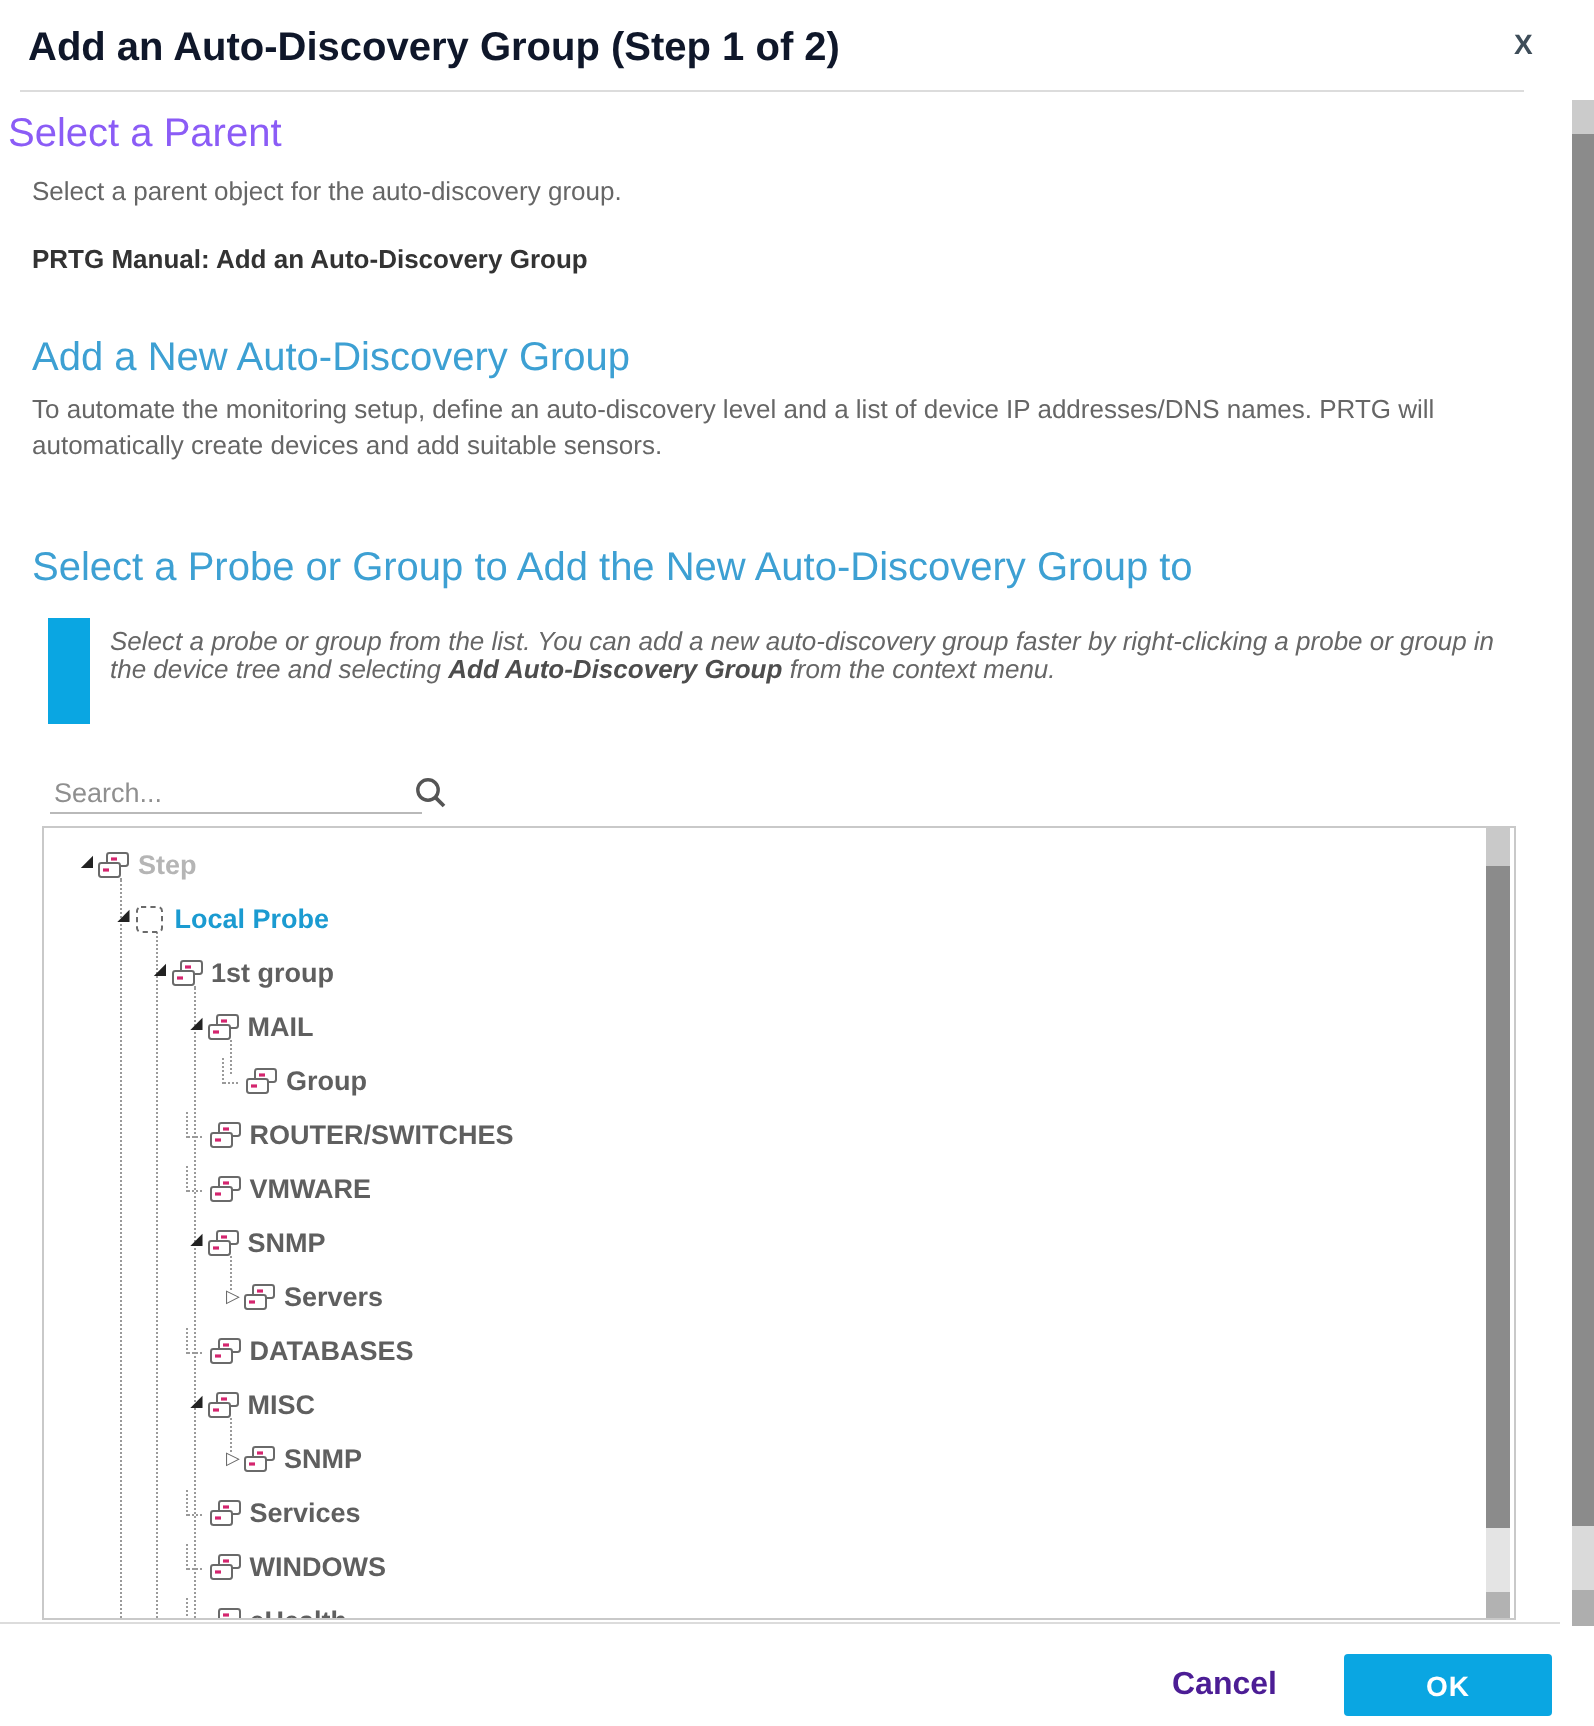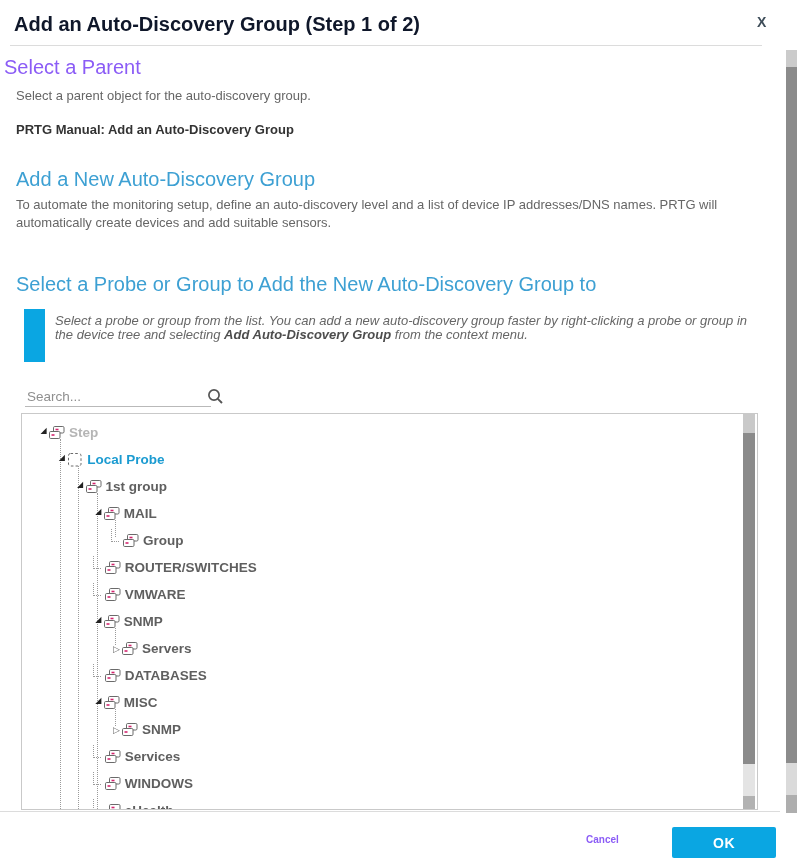--- a/index.html
+++ b/index.html
@@ -45,21 +45,21 @@
   .tw.collapsed{color:#666;font-size:9px;}
   .leaf-corner{
     display:inline-block;width:7px;height:12px;flex:0 0 7px;margin-right:4px;
     border-left:1px dotted #9a9a9a;border-bottom:1px dotted #9a9a9a;
     transform:translateY(-5px);
   }
   .node-icon{display:inline-flex;flex:0 0 16px;width:16px;height:14px;}
   .vline{position:absolute;width:0;border-left:1px dotted #9a9a9a;}
   .sb-seg{position:absolute;}
   .cancel-link{
-    font-size:10px;font-weight:bold;color:#8b5cf6;
+    font-size:16px;font-weight:bold;color:#4c1d95;
     cursor:pointer;
   }
   .ok-btn{
     width:104px;height:31px;border:none;border-radius:2px;
     color:#fff;font-family:"Liberation Sans","DejaVu Sans",sans-serif;
     font-size:14px;font-weight:bold;letter-spacing:.5px;cursor:pointer;
   }
 </style>
 </head>
 <body>

